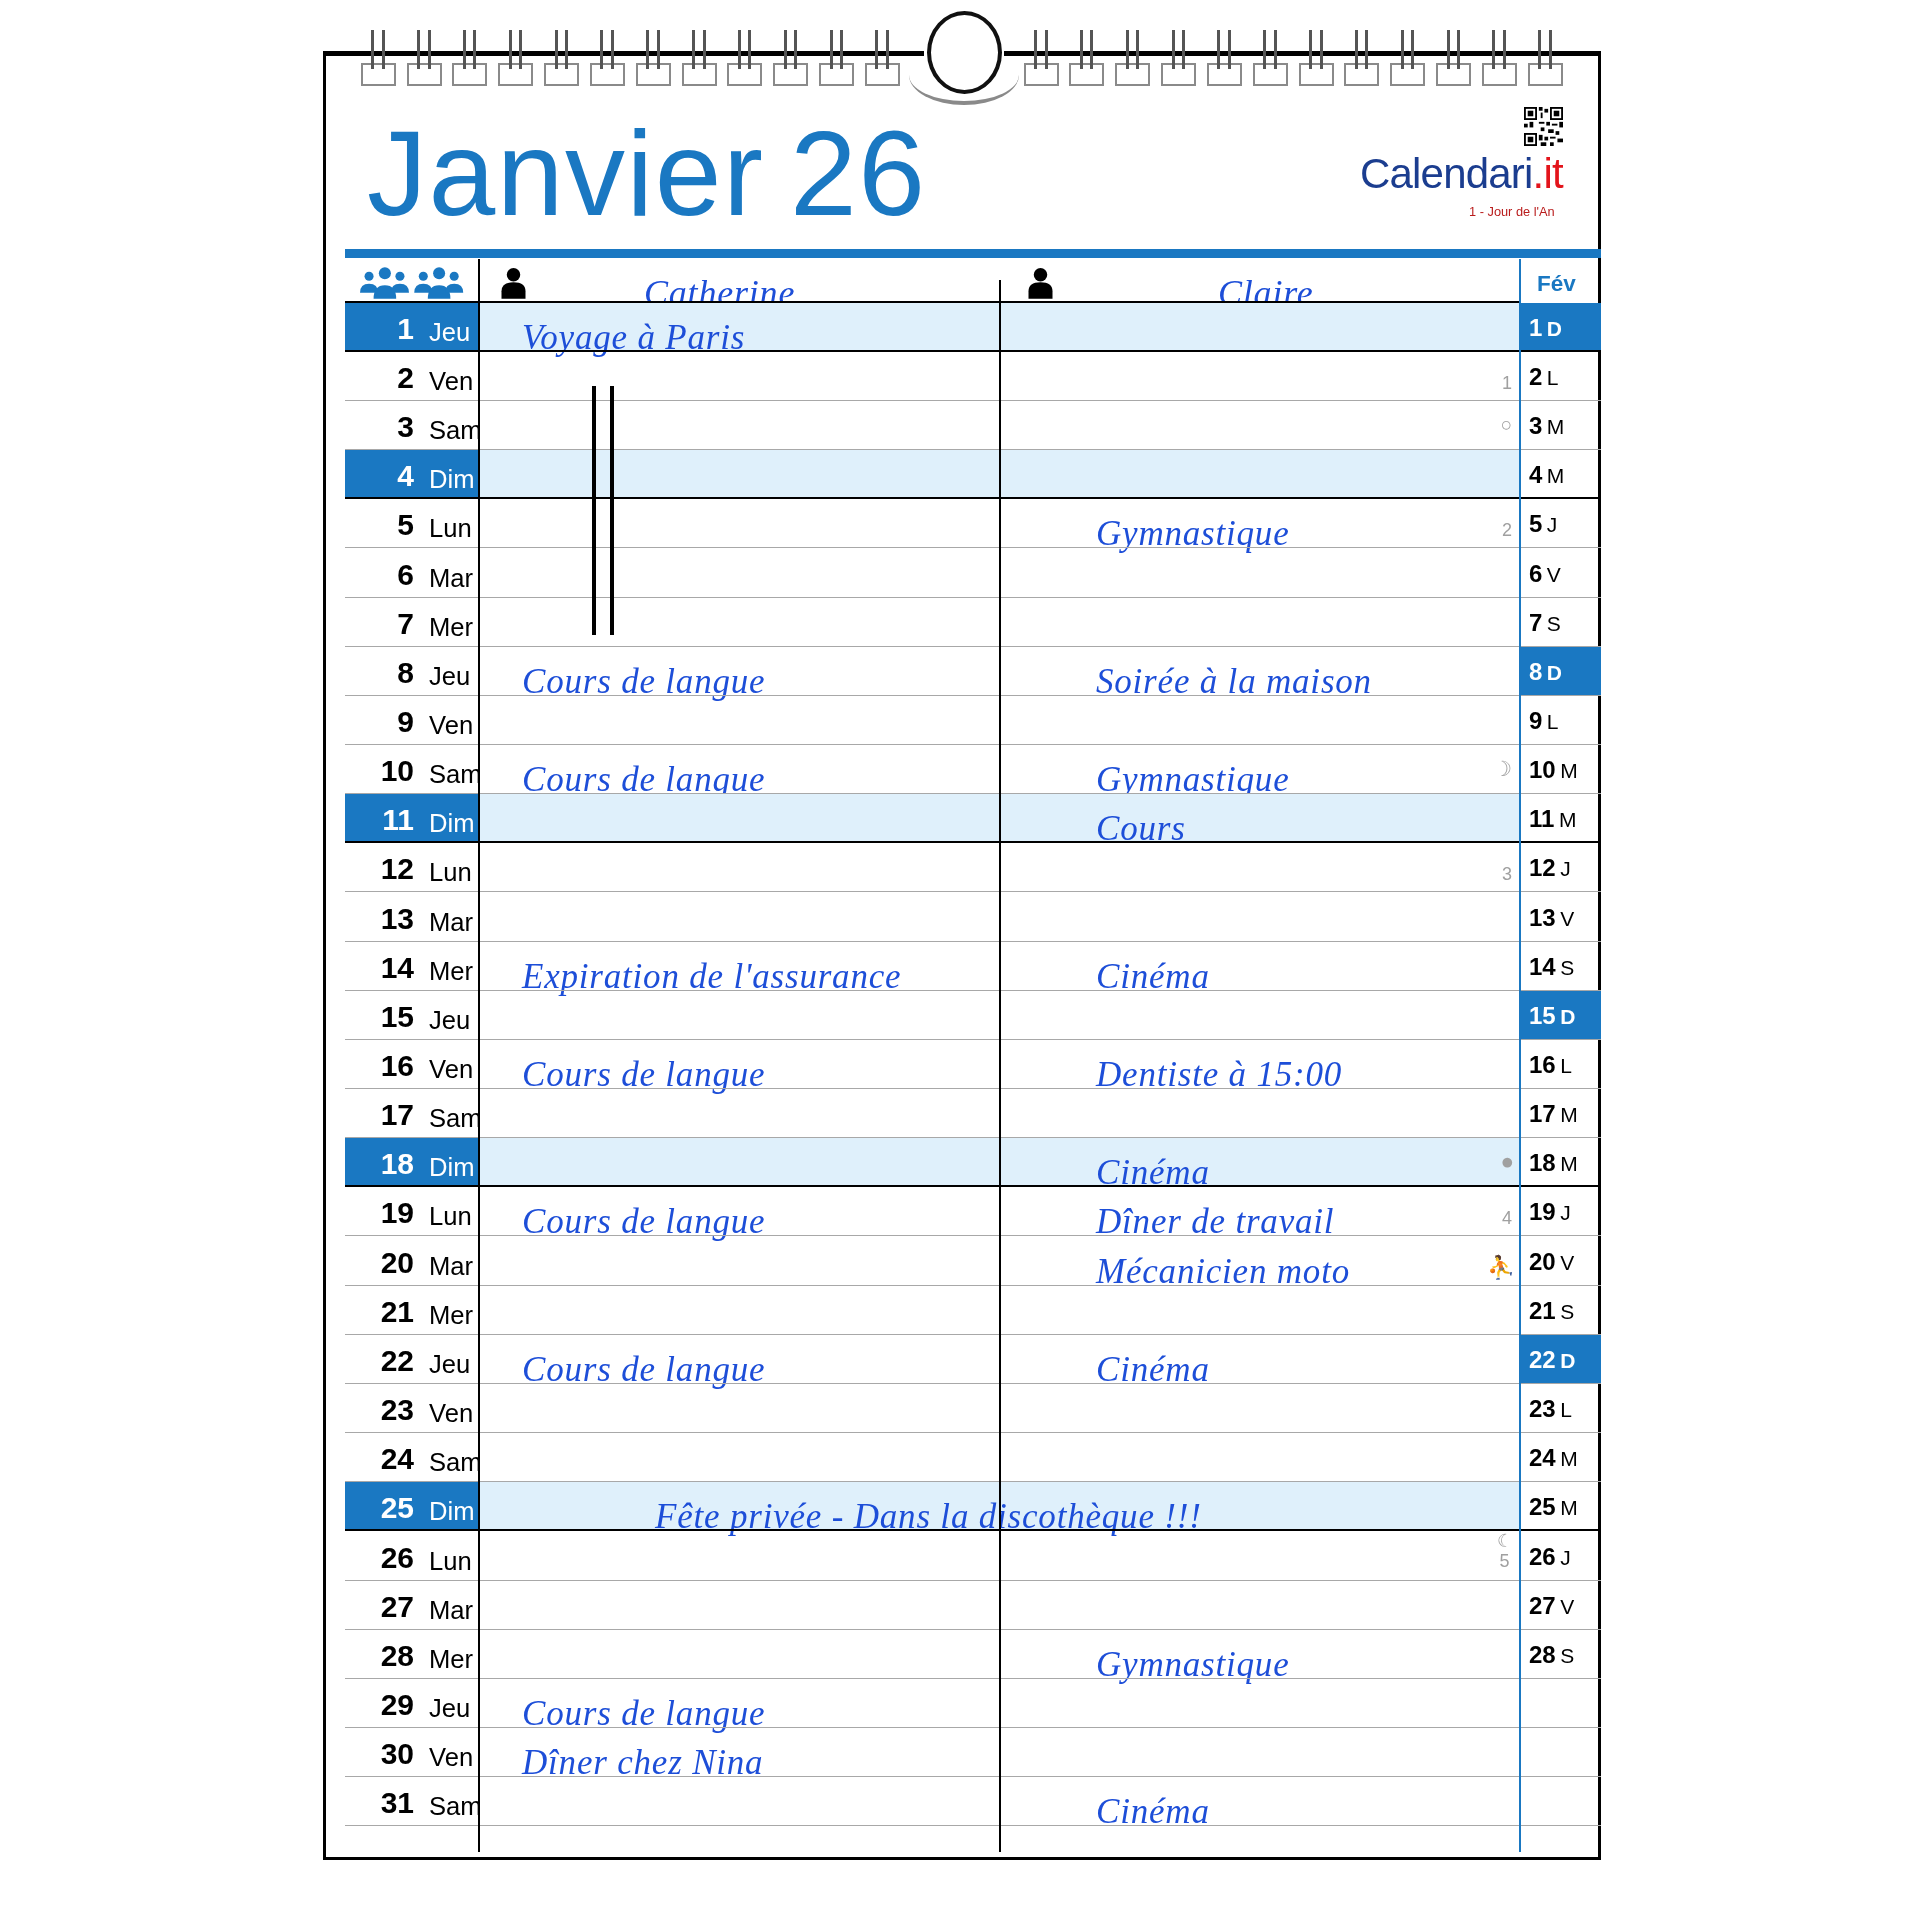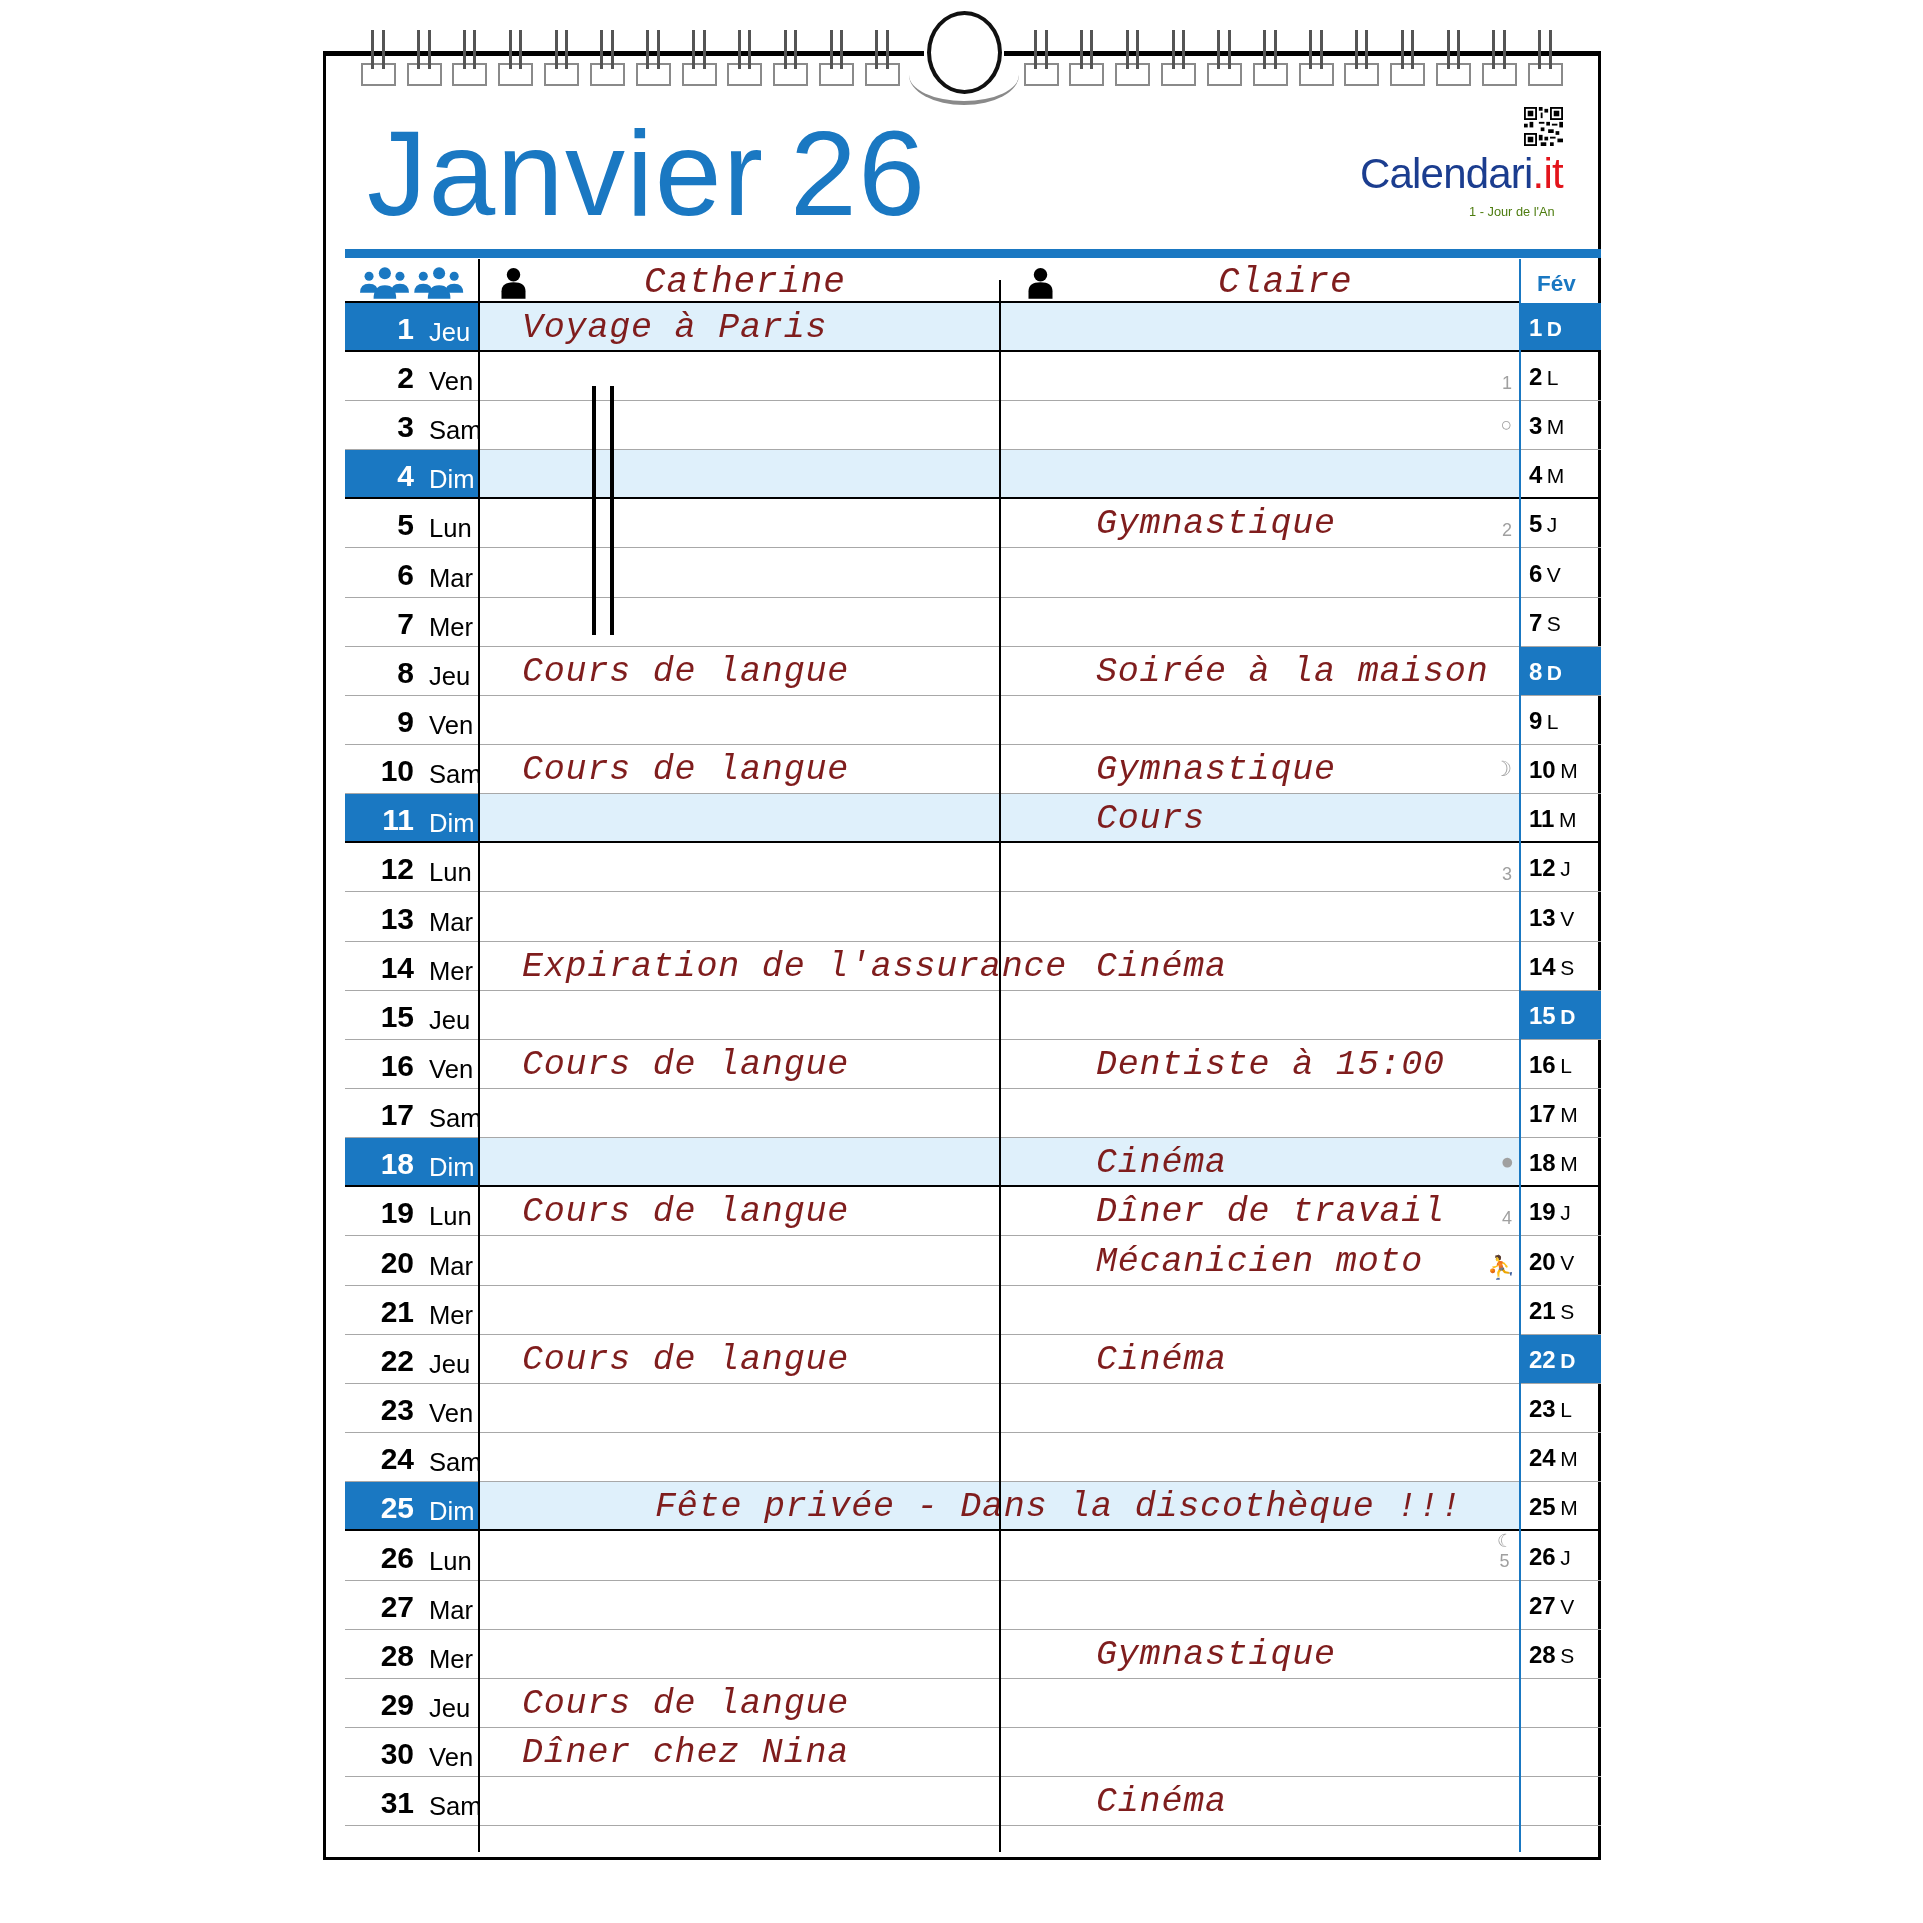--- a/index.html
+++ b/index.html
@@ -8,25 +8,25 @@
   .page { position:absolute; left:323px; top:53px; width:1278px; height:1807px; border:3.8px solid #000; border-top:none; box-sizing:border-box; }
   .topline { position:absolute; top:51px; height:4.5px; background:#000; }
   .ring-box { position:absolute; top:63px; width:35px; height:22.5px; border:2.3px solid #8a8a8a; box-sizing:border-box; background:#fff; }
   .ring-wire { position:absolute; top:30px; width:3px; height:39px; background:#555; }
   .hanger { position:absolute; left:927px; top:10.5px; width:75px; height:83px; border:4.5px solid #111; border-radius:50%; box-sizing:border-box; background:#fff; }
   .hanger-bottom { position:absolute; left:909px; top:45px; width:110px; height:60px; border-bottom:4.5px solid #8a8a8a; border-radius:0 0 50% 50%; box-sizing:border-box; }
   .title { position:absolute; left:367px; top:113px; font-size:120px; color:#1a78c2; line-height:1; letter-spacing:1.5px; }
   .title .yr { margin-left:25.6px; }
   .brand { position:absolute; left:1360px; top:150px; font-size:42px; color:#1b3d8f; letter-spacing:-0.8px; }
   .brand .tld { color:#e3141b; }
-  .holiday { position:absolute; left:1469px; top:204px; font-size:12.8px; color:#4d7c0f; }
+  .holiday { position:absolute; left:1469px; top:204px; font-size:12.8px; color:#b91c1c; }
   .qr { position:absolute; left:1524px; top:107px; width:39px; height:39px; }
   .bluebar { position:absolute; left:345px; top:249px; width:1256px; height:9px; background:#1a78c2; }
   .hdr { position:absolute; top:259px; height:44px; }
-  .hand { font-family:Liberation Mono, monospace; font-style:italic; font-weight:normal; color:#7f1d1d; letter-spacing:0.8px; }
+  .hand { font-family:Liberation Serif, serif; font-style:italic; font-weight:normal; color:#1d4ed8; letter-spacing:0.8px;margin-top:10px; }
   .row { position:absolute; left:345px; width:1256px; height:49px; }
   .row .rline { position:absolute; left:0; right:0; bottom:0; height:1.5px; background:#a8a8a8; }
   .row.sun .rline { height:2.3px; background:#000; }
   .row .daycell { position:absolute; left:0; top:0; width:134px; height:100%; }
   .row.sun .daycell { background:#1a78c2; color:#fff; }
   .row.sun .eventbg { position:absolute; left:134px; top:0; width:1041px; height:100%; background:#dff0fb; }
   .daynum { position:absolute; left:0; width:69px; text-align:right; top:10.5px; font-weight:bold; font-size:30px; line-height:1; }
   .dayname { position:absolute; left:84px; top:16.5px; font-size:25.6px; line-height:1; }
   .ev { position:absolute; top:6px; font-size:35px; white-space:nowrap; line-height:1.1; }
   .mark { position:absolute; color:#a0a0a0; font-size:18px; }

